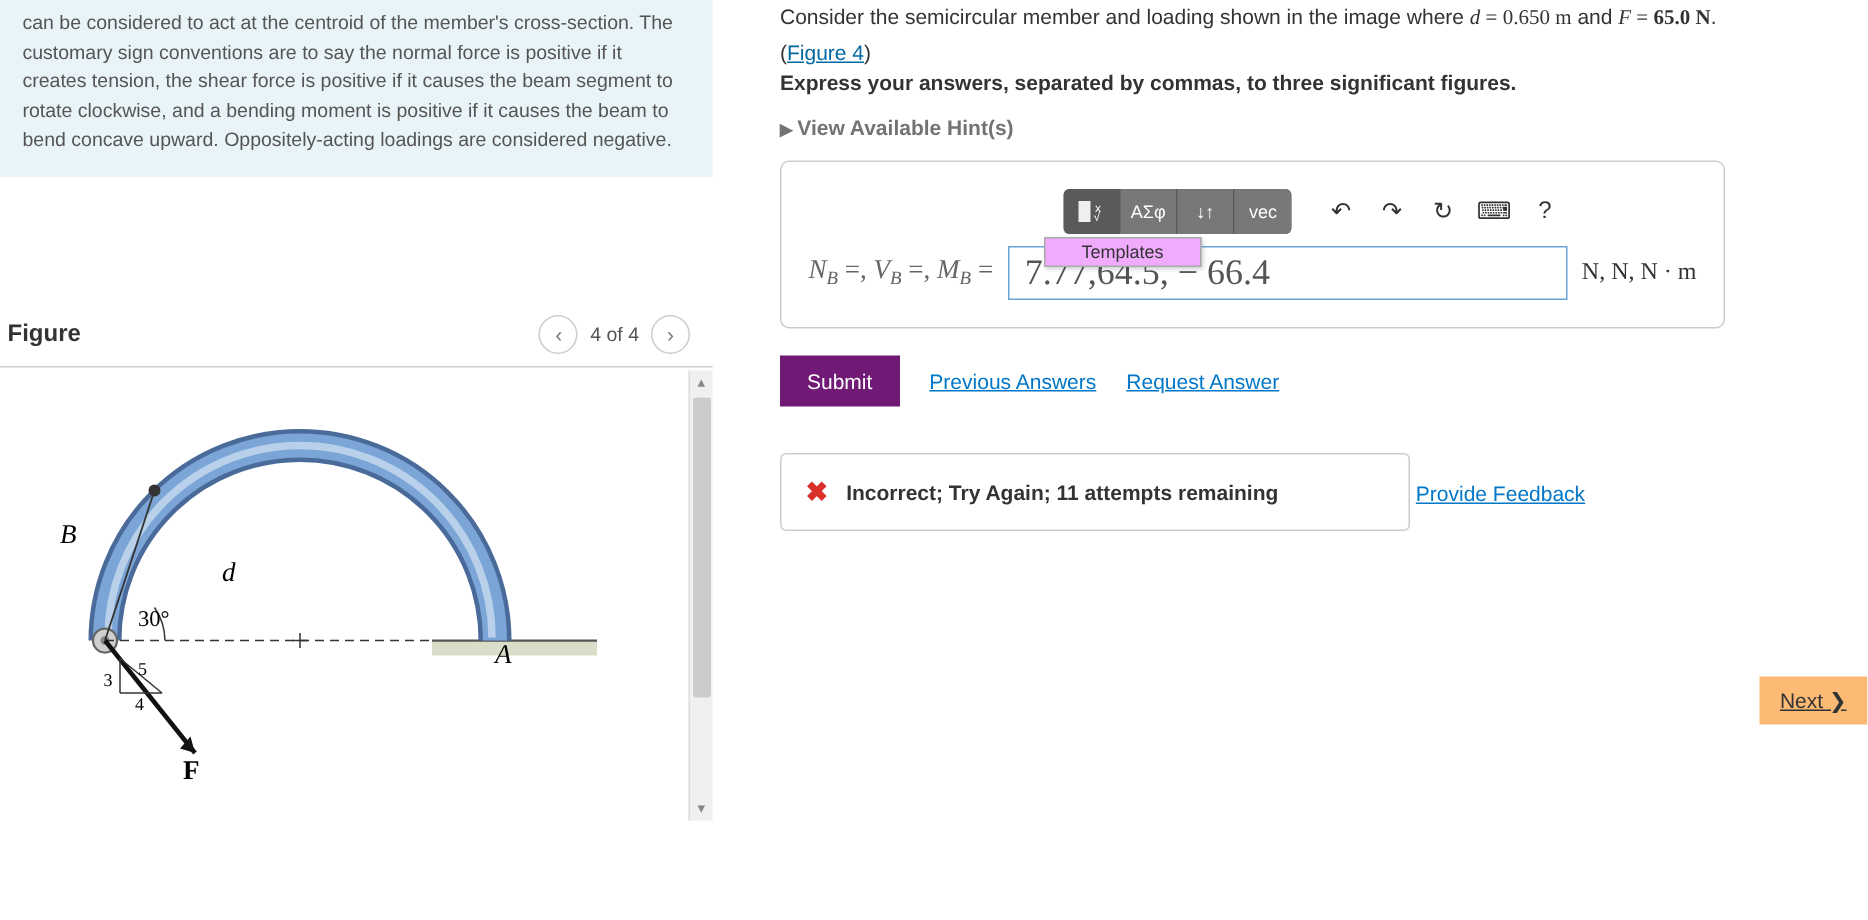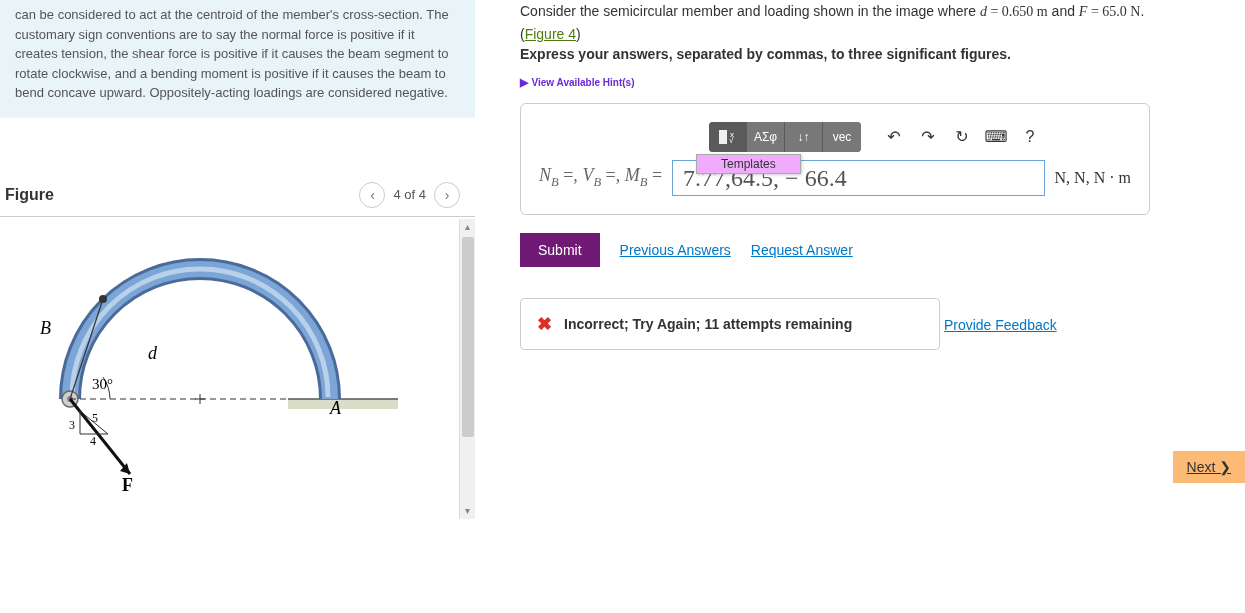--- a/index.html
+++ b/index.html
@@ -4,45 +4,45 @@
   <style>
     * { box-sizing: border-box; margin: 0; padding: 0; }
     body { font-family: Arial, Helvetica, sans-serif; font-size: 14px; color: #333; background: #fff; width: 1245px; height: 613px; overflow: hidden; position: relative; }
     
     .container { display: flex; height: 100%; }
     
     .left-panel { width: 490px; padding: 0 15px 0 0; }
     
     .info-box { background: #e8f4f8; padding: 5px 15px 15px 15px; color: #555; line-height: 1.5; font-size: 13px; }
     
-    .figure-section { margin-top: 64px; }
+    .figure-section { margin-top: 92px; }
     .figure-header { display: flex; justify-content: space-between; align-items: center; padding: 0 15px 8px 5px; border-bottom: 1px solid #ccc; }
     .figure-title { font-size: 16px; font-weight: bold; }
     .figure-nav { display: flex; align-items: center; gap: 8px; color: #555; font-size: 13px; }
     .nav-btn { width: 26px; height: 26px; border: 1px solid #ccc; border-radius: 50%; background: #fff; display: inline-flex; align-items: center; justify-content: center; cursor: pointer; color: #777; font-size: 14px; }
     
     .figure-area { position: relative; height: 300px; background: #fff; margin-top: 2px; }
     .scrollbar { position: absolute; right: 0; top: 0; width: 16px; height: 100%; background: #f0f0f0; border-left: 1px solid #ddd; }
     .scroll-up { position: absolute; top: 0; width: 100%; height: 16px; color: #888; display: flex; align-items: center; justify-content: center; font-size: 10px; }
     .scroll-down { position: absolute; bottom: 0; width: 100%; height: 16px; color: #888; display: flex; align-items: center; justify-content: center; font-size: 10px; }
     .scroll-thumb { position: absolute; top: 18px; width: 12px; left: 2px; height: 200px; background: #ccc; border-radius: 2px; }
     
     .diagram { padding: 20px 30px; }
     
     .right-panel { flex: 1; padding: 0 20px 0 30px; position: relative; }
     
     .problem-text { line-height: 1.6; font-size: 14px; color: #333; }
     .math-var { font-family: 'Times New Roman', serif; font-style: italic; }
     .math-val { font-family: 'Times New Roman', serif; }
-    .link { color: #4d7c0f; text-decoration: underline; cursor: pointer; }
+    .link { color: #0369a1; text-decoration: underline; cursor: pointer; }
     
     .instruction { margin-top: 14px; }
     .bold-instr { font-weight: bold; }
     
-    .hints-toggle { margin-top: 14px; color: #6d28d9; font-weight: bold; cursor: pointer; font-size: 10px; }
+    .hints-toggle { margin-top: 14px; color: #737373; font-weight: bold; cursor: pointer; font-size: 14px; }
     .hints-toggle::before { content: "▶ "; font-size: 11px; }
     
     .answer-box { margin-top: 14px; border: 1px solid #ccc; border-radius: 6px; padding: 18px; position: relative; width: 630px; }
     
     .toolbar { display: flex; gap: 4px; align-items: center; margin-left: 170px; margin-bottom: 8px; }
     .tool-group { display: flex; background: #6a6a6a; border-radius: 4px; overflow: hidden; }
     .tool-btn { width: 38px; height: 30px; background: #787878; color: #fff; display: inline-flex; align-items: center; justify-content: center; font-size: 12px; border-right: 1px solid #5a5a5a; cursor: pointer; }
     .tool-btn:last-child { border-right: none; }
     .tool-btn.active { background: #5a5a5a; }
     .tool-spacer { width: 10px; }
@@ -131,21 +131,21 @@
           <div class="scroll-up">▴</div>
           <div class="scroll-thumb"></div>
           <div class="scroll-down">▾</div>
         </div>
       </div>
     </div>
   </div>
 
   <div class="right-panel">
     <div class="problem-text">
-      <span>Consider the semicircular member and loading shown in the image where </span><span class="math-var">d</span><span class="math-val"> = </span><span class="math-val" style="font-weight:normal">0.650 m</span><span> and </span><span class="math-var">F</span><span class="math-val"> = </span><span class="math-val" style="font-weight:normal">65.0 N</span><span>.</span>
+      <span>Consider the semicircular member and loading shown in the image where </span><span class="math-var">d</span><span class="math-val"> = </span><span class="math-val" style="font-weight:normal">0.650 m</span><span> and </span><span class="math-var">F</span><span class="math-val"> = </span><span class="math-val" style="font-weight:bold">65.0 N</span><span>.</span>
       <br>
       (<span class="link">Figure 4</span>)
     </div>
     
     
     <div class="bold-instr">Express your answers, separated by commas, to three significant figures.</div>
     
     <div class="hints-toggle">View Available Hint(s)</div>
     
     <div class="answer-box">

